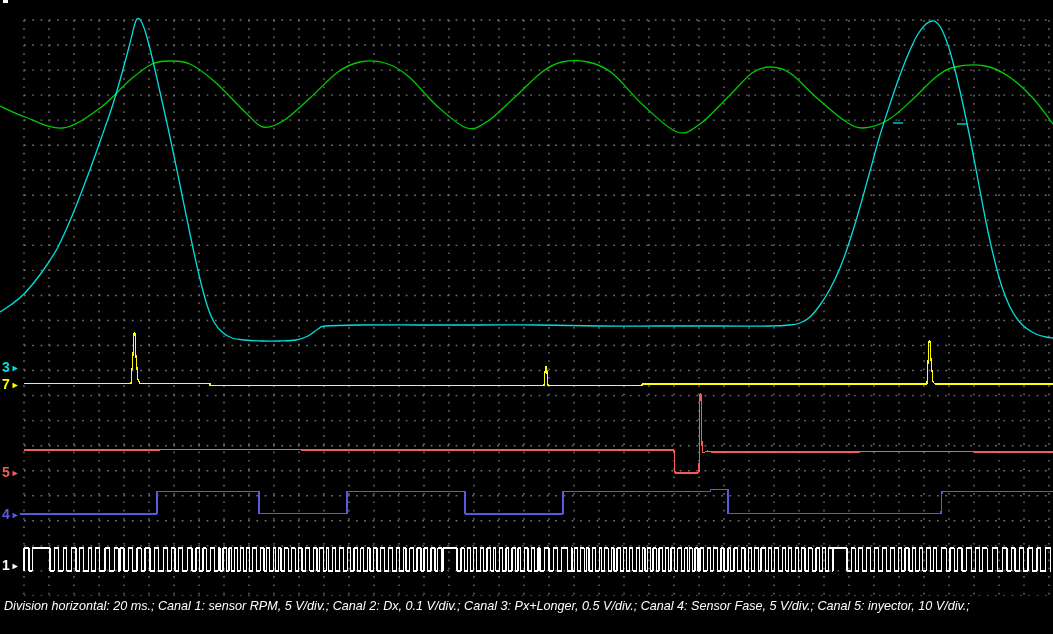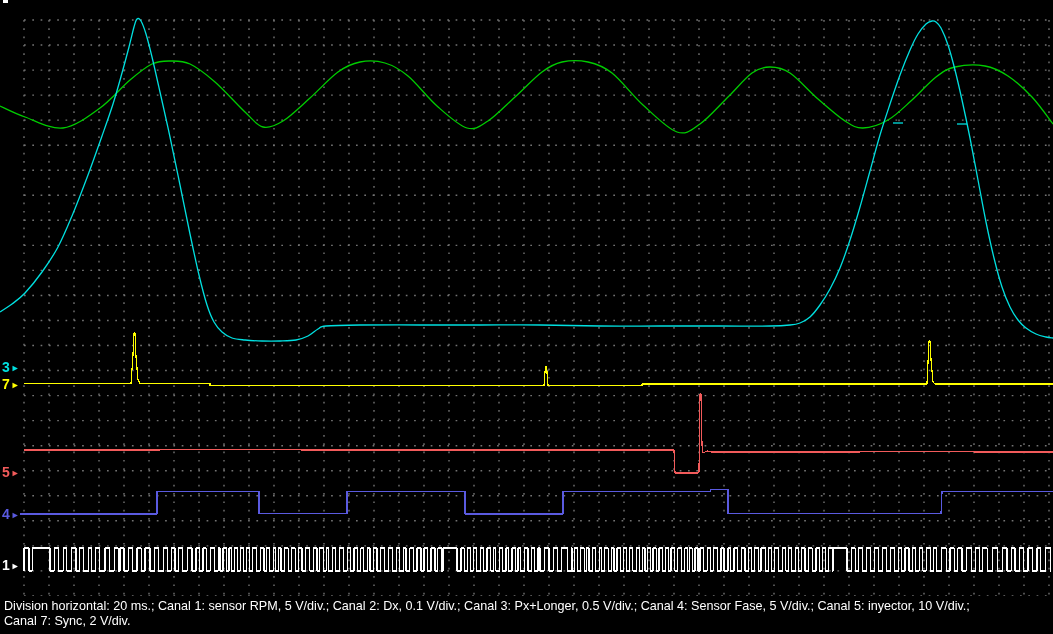--- a/index.html
+++ b/index.html
@@ -4,21 +4,21 @@
 <style>
   html,body{margin:0;padding:0;background:#000;}
   body{width:1053px;height:634px;overflow:hidden;font-family:"Liberation Sans",sans-serif;}
   .stage{position:relative;width:1053px;height:634px;background:#000;}
   #plot{position:absolute;left:0;top:0;}
   .ch-label{position:absolute;left:2px;display:flex;align-items:center;font-weight:bold;
             font-size:14px;line-height:14px;letter-spacing:0;}
   .ch-label .digit{font-family:"Liberation Sans",sans-serif;}
   .ch-label .arrow{font-size:9px;margin-left:1px;transform:translateY(0.5px);}
   .caption{position:absolute;left:4px;top:599px;color:#ffffff;font-size:12.6px;line-height:15px;
-           font-family:"Liberation Sans",sans-serif;white-space:nowrap;}
+           font-family:"Liberation Sans",sans-serif;white-space:nowrap;font-style:italic;}
 </style>
 </head>
 <body>
 
 <div class="stage">
 
   <svg id="plot" width="1053" height="596" viewBox="0 0 1053 596">
       <line x1="24" y1="20" x2="1051" y2="20" stroke="#737373" stroke-width="1.4" stroke-dasharray="1.7 6.6"></line>
       <line x1="24" y1="45.04" x2="1051" y2="45.04" stroke="#737373" stroke-width="1.4" stroke-dasharray="1.7 6.6"></line>
       <line x1="24" y1="70.08" x2="1051" y2="70.08" stroke="#737373" stroke-width="1.4" stroke-dasharray="1.7 6.6"></line>
@@ -114,15 +114,14 @@
         <span class="arrow">►</span>
       </div>
       <div class="ch-label" style="top: 558px; color: rgb(255, 255, 255);">
         <span class="digit">1</span>
         <span class="arrow">►</span>
       </div>
     </div>
 
   <div class="caption">
     <div>Division horizontal: 20 ms.; Canal 1: sensor RPM, 5 V/div.; Canal 2: Dx, 0.1 V/div.; Canal 3: Px+Longer, 0.5 V/div.; Canal 4: Sensor Fase, 5 V/div.; Canal 5: inyector, 10 V/div.;</div>
-    <div>Canal 7: Sync, 2 V/div.</div>
   </div>
 </div>
 
 </body></html>

